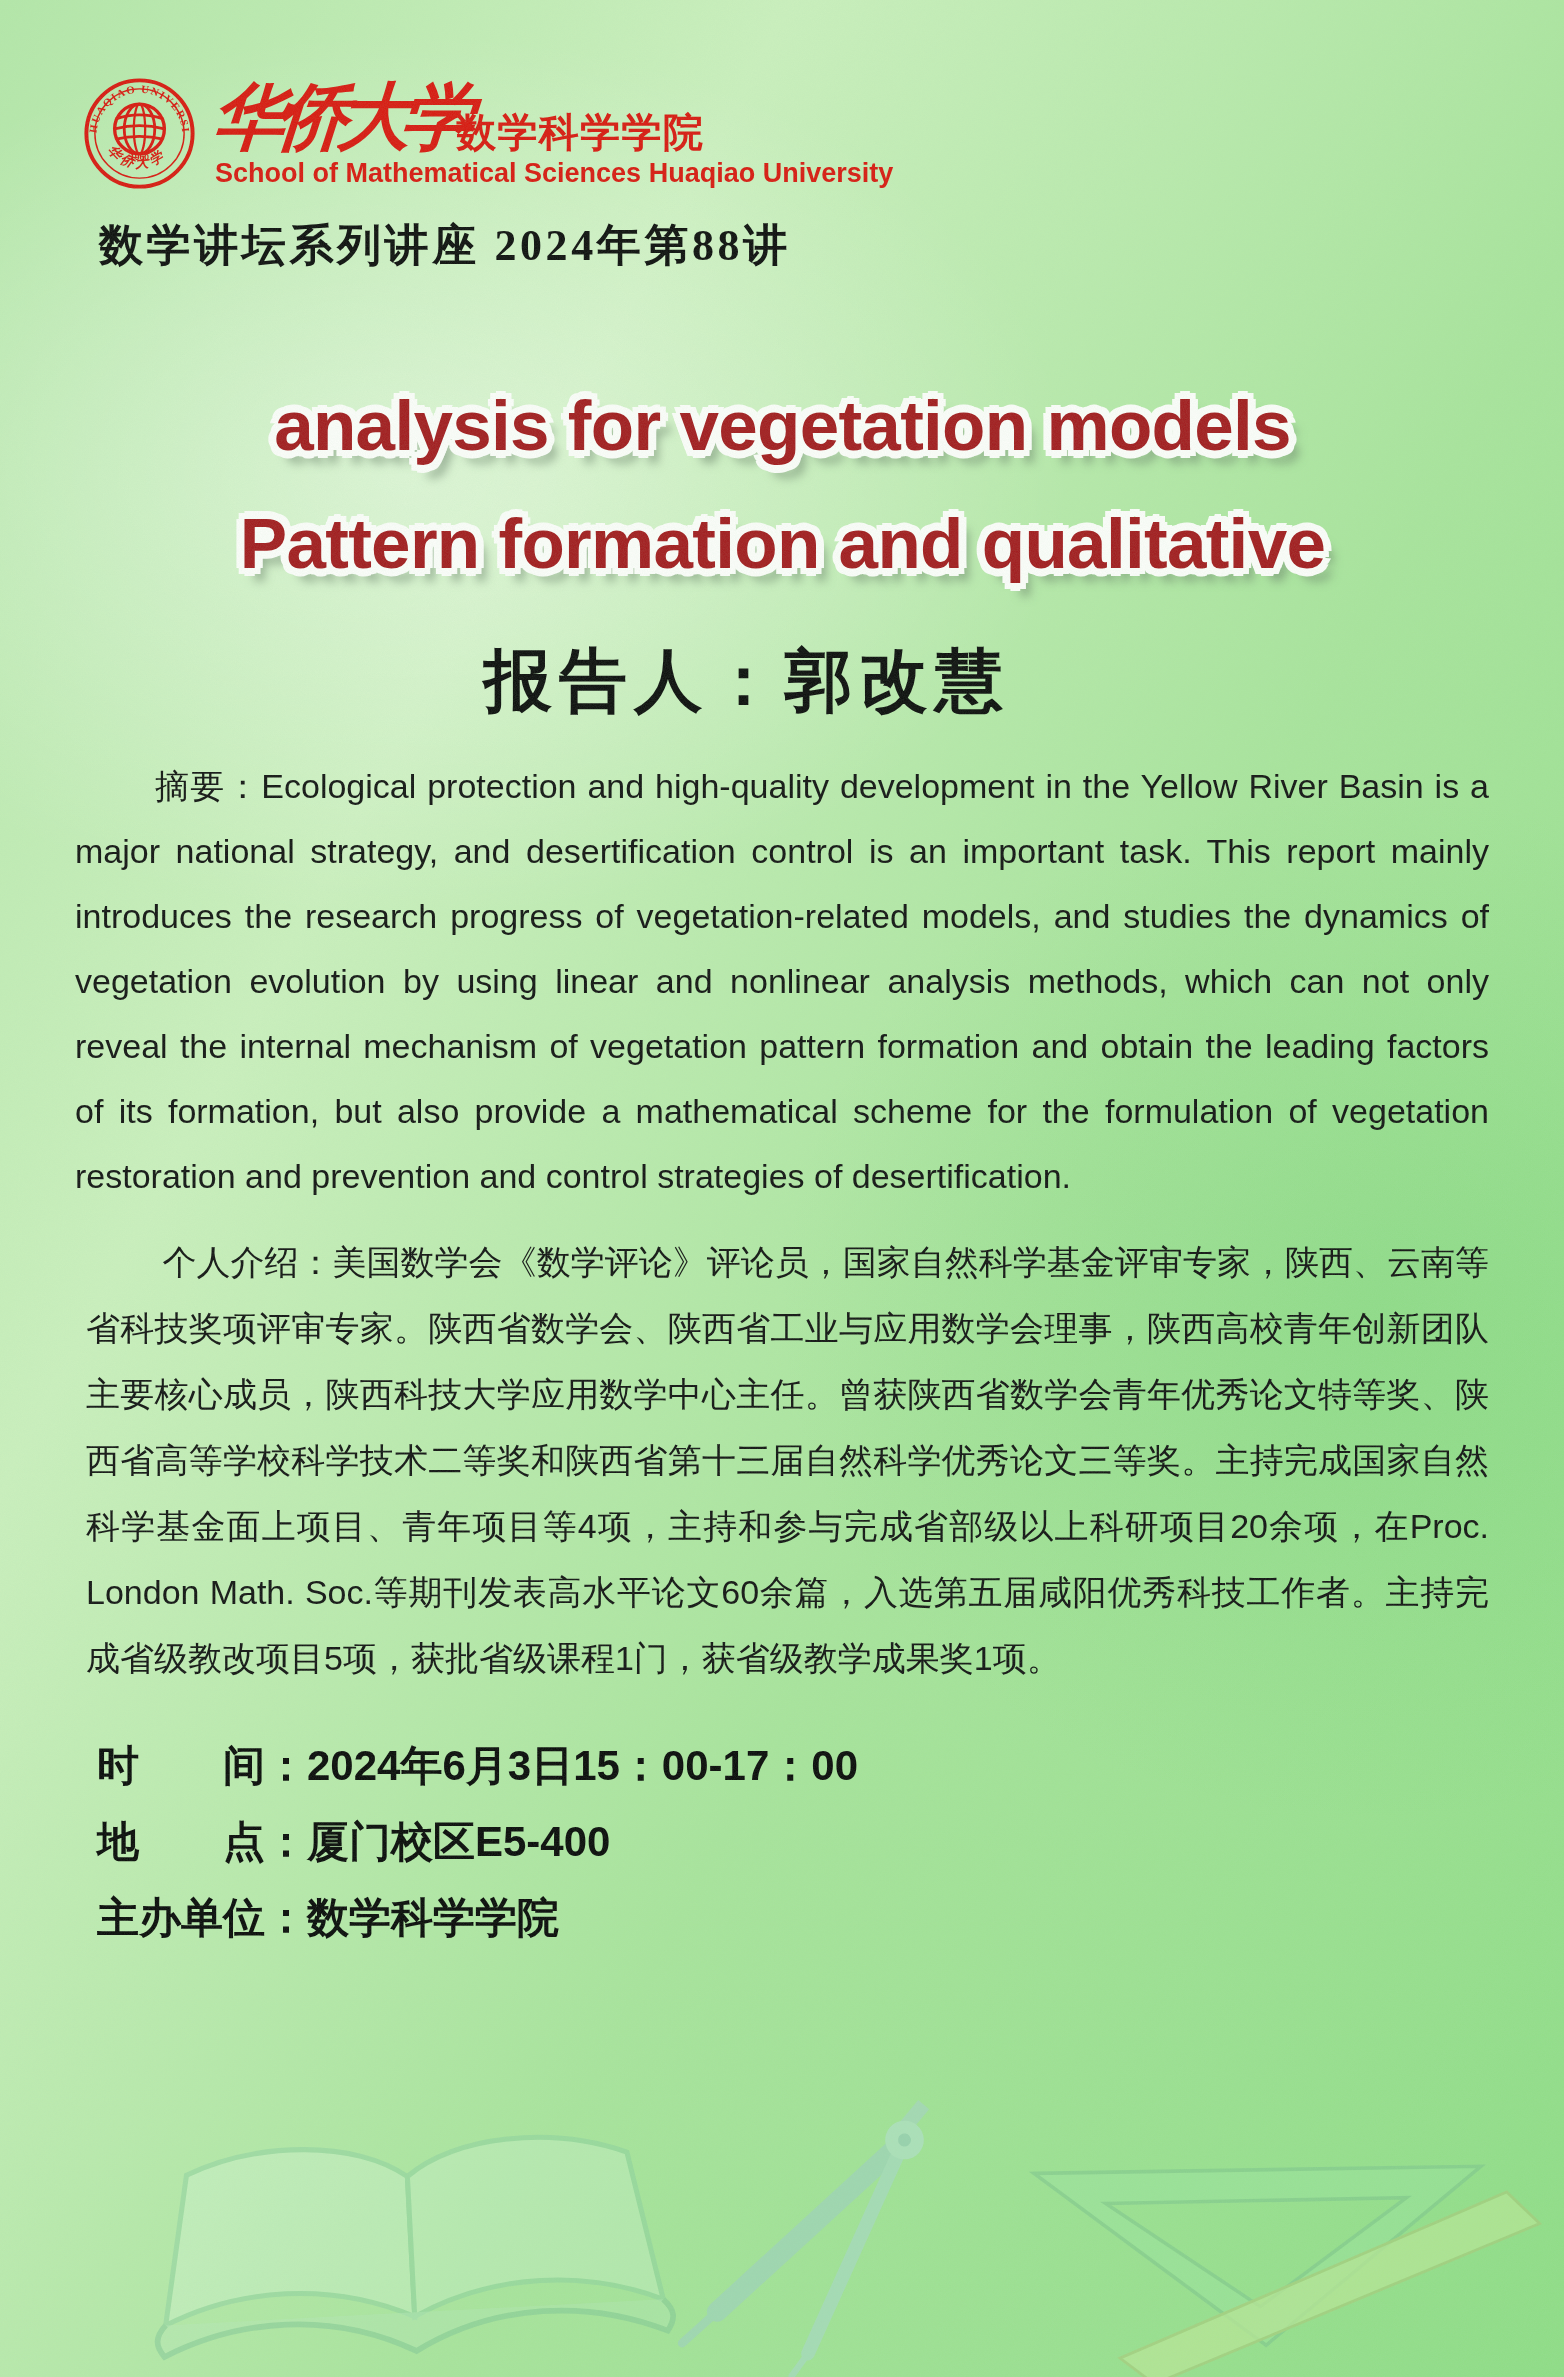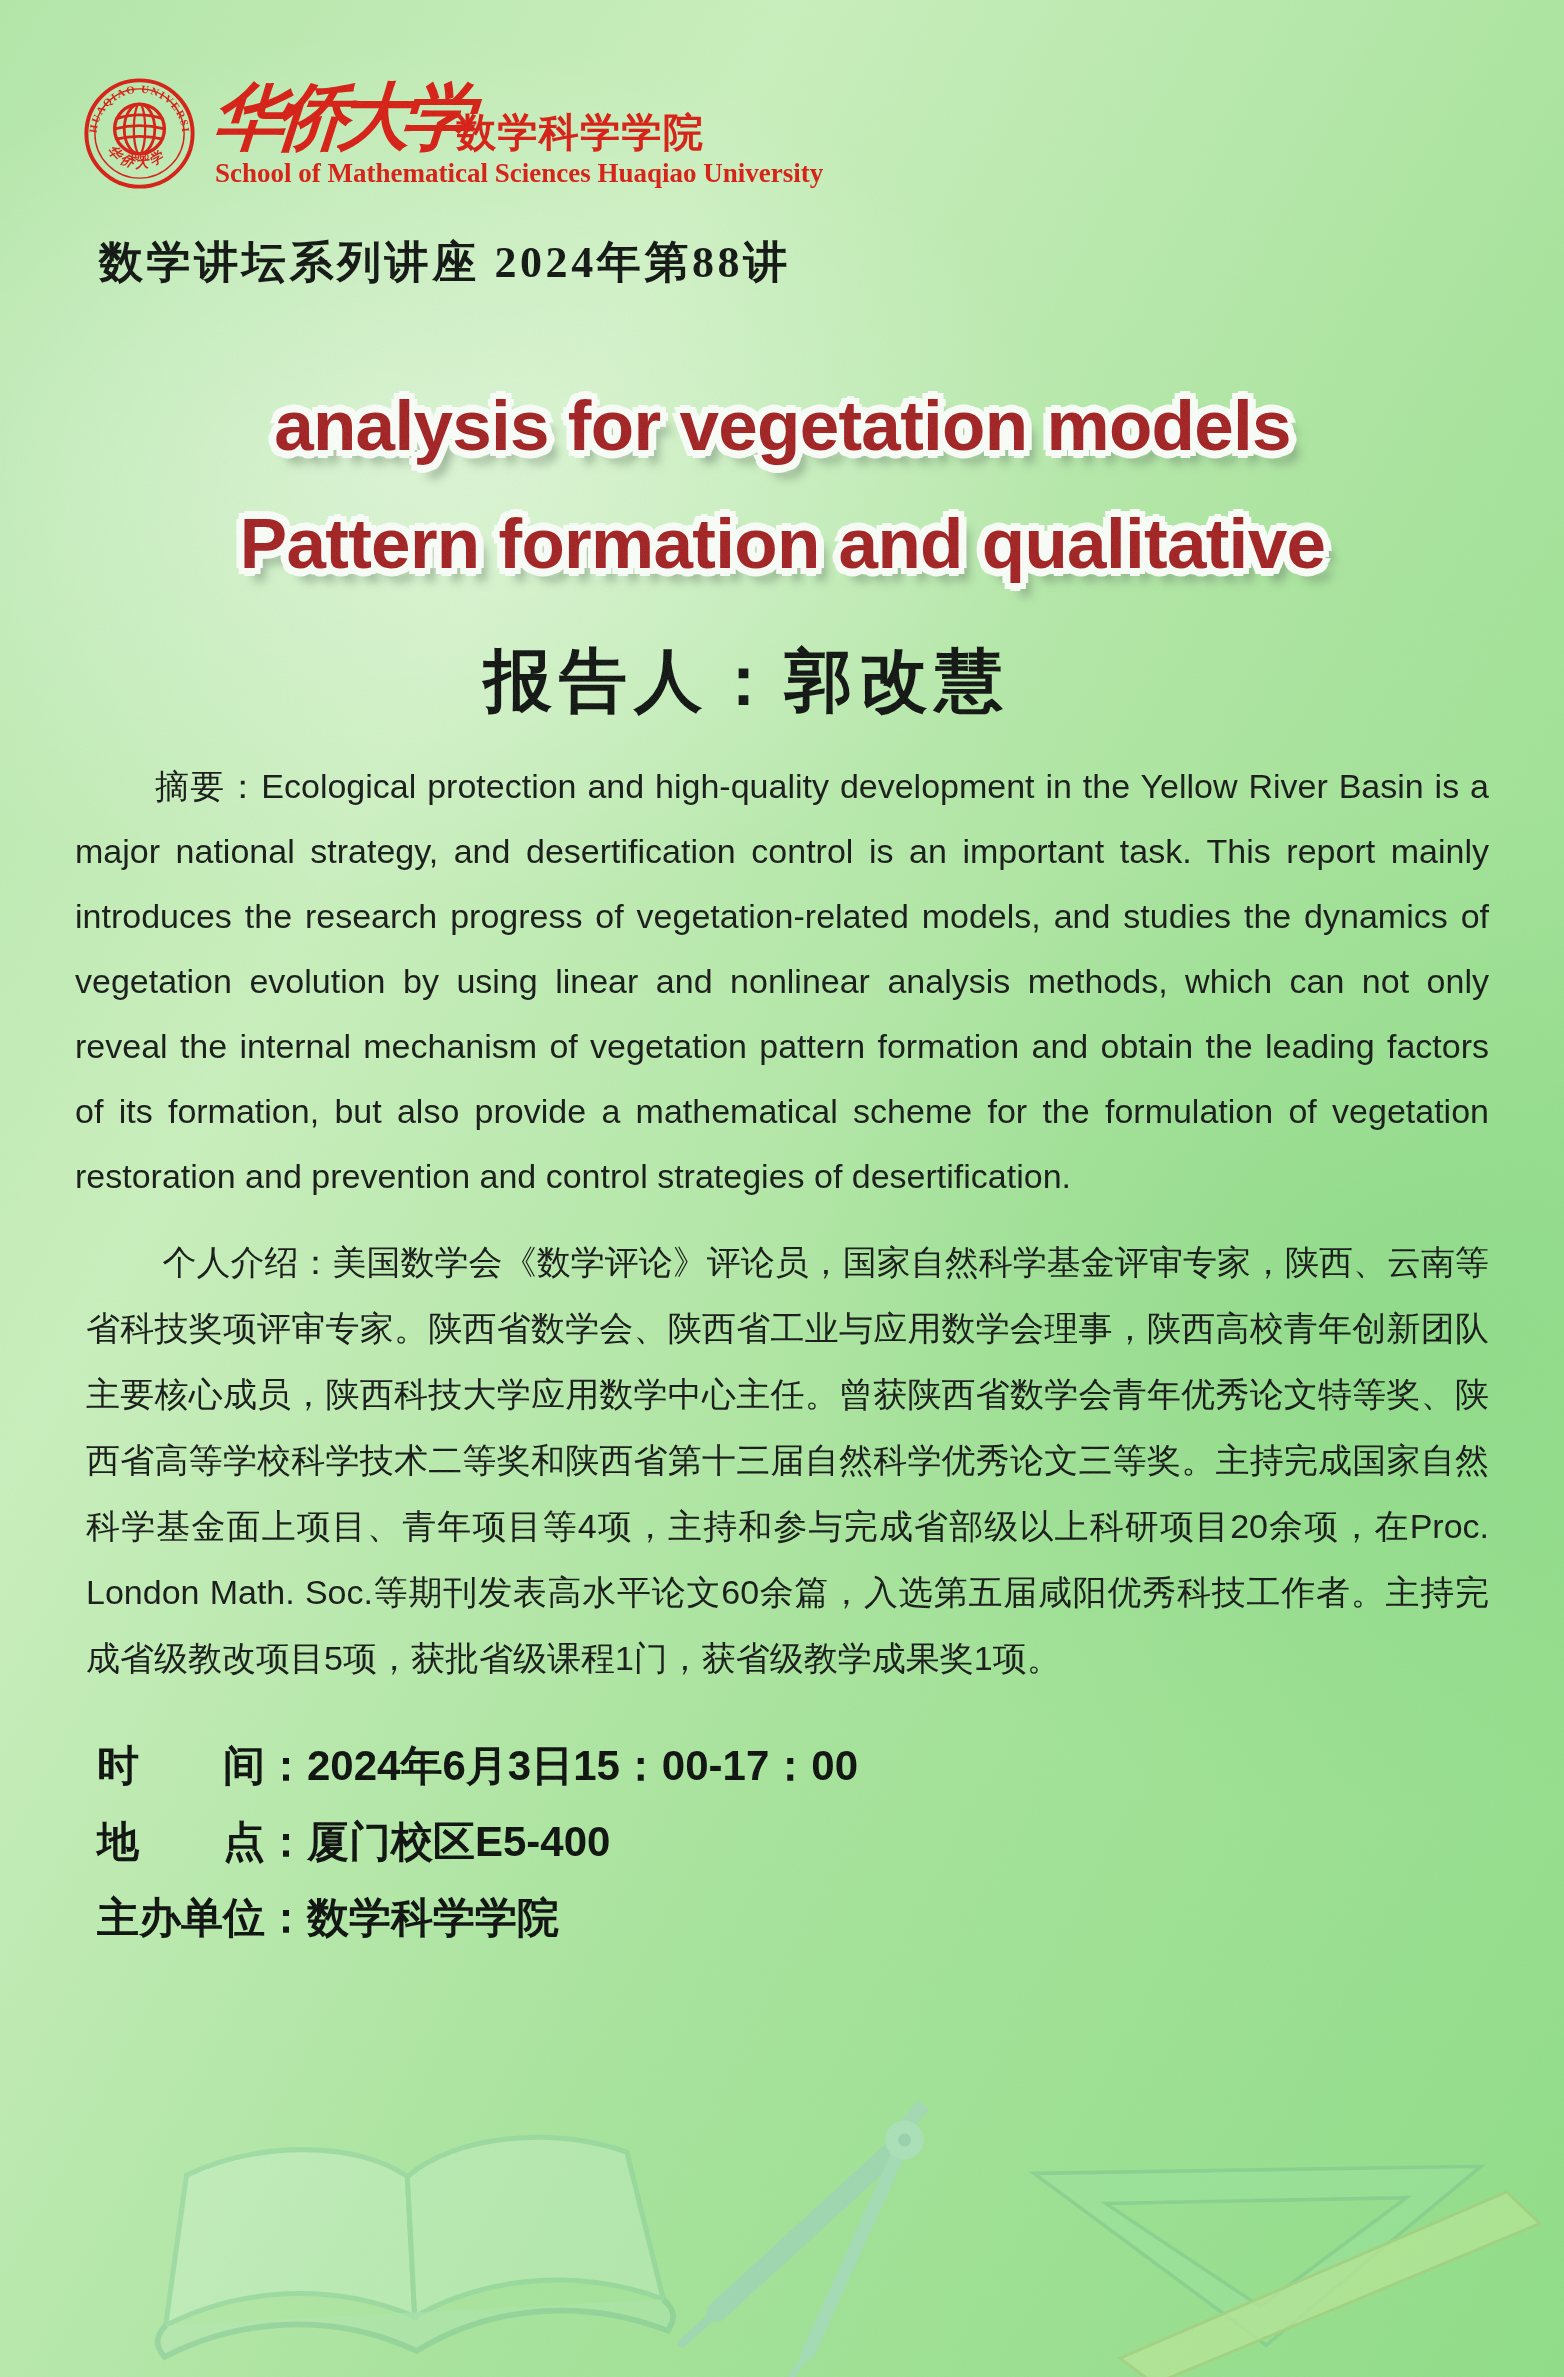--- a/index.html
+++ b/index.html
@@ -25,29 +25,29 @@
     color:#d9150d;transform:skewX(-4deg);
     white-space:nowrap;
   }
   .school-cn{
     position:absolute;left:456px;top:105px;
     font-size:40px;font-weight:700;letter-spacing:1.4px;
     color:#d9150d;white-space:nowrap;text-align:center;
   }
   .school-en{
     position:absolute;left:215px;top:158px;
-    font-family:Liberation Serif, serif;
+    font-family:Liberation Sans, sans-serif;
     font-size:27px;font-weight:700;color:#d9150d;white-space:nowrap;
   }
   
   .series{
     position:absolute;left:99px;top:216px;
     font-family:"Liberation Serif","DejaVu Serif",serif;
     font-size:44px;font-weight:900;letter-spacing:3.6px;
-    color:#0b0b0b;white-space:nowrap;margin-top:17px;
+    color:#0b0b0b;white-space:nowrap;
   }
   
   .title{
     position:absolute;left:0;top:367px;width:1565px;
     margin:0;text-align:center;
     font-size:71px;line-height:118px;font-weight:900;letter-spacing:-0.7px;
     color:#a2181c;
     text-shadow:
       -5.7px -5.7px 0 #fdfdfb, 5.7px -5.7px 0 #fdfdfb, -5.7px 5.7px 0 #fdfdfb, 5.7px 5.7px 0 #fdfdfb,
       -8px 0 0 #fdfdfb, 8px 0 0 #fdfdfb, 0 -8px 0 #fdfdfb, 0 8px 0 #fdfdfb,

